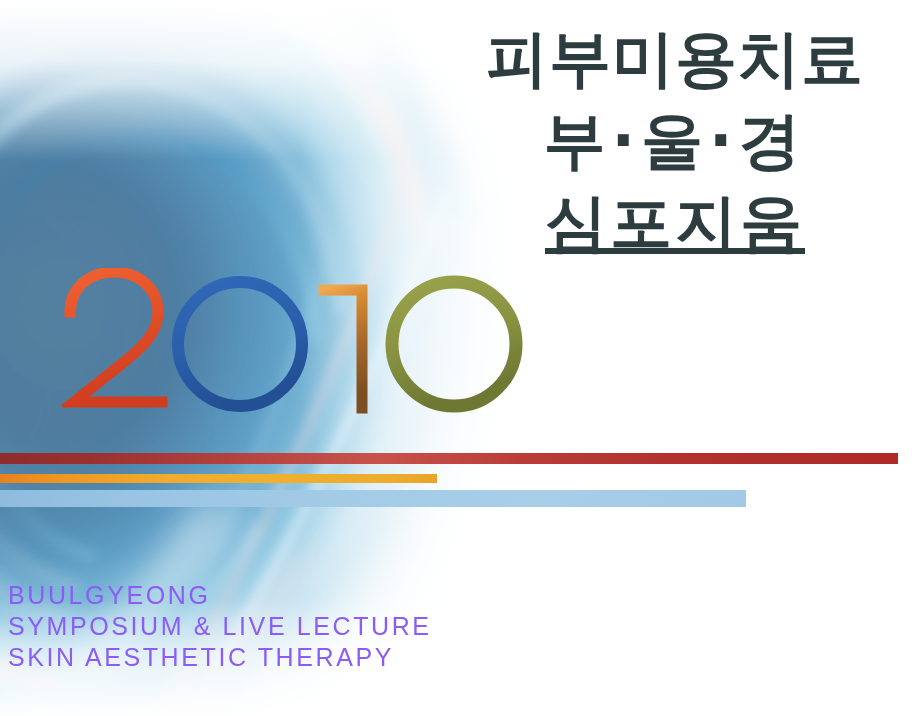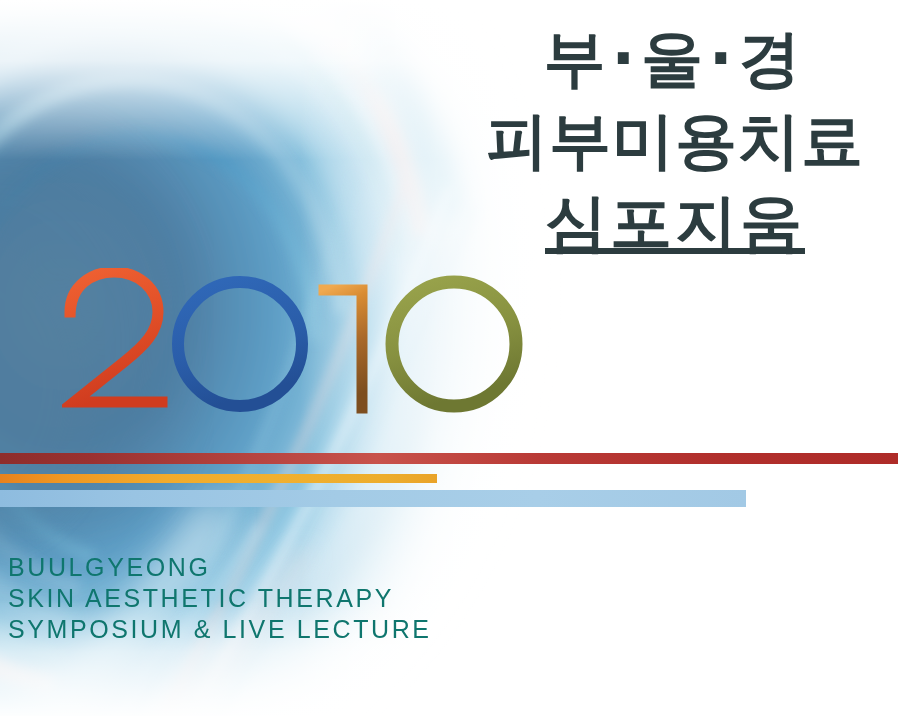--- a/index.html
+++ b/index.html
@@ -74,22 +74,22 @@
     background:linear-gradient(to right,#e8821e 0%,#ef9722 14%,#f2ab2c 38%,#f0b02f 62%,#edad2c 88%,#e9a329 100%);
   }
   .bar-blue{
     left:0;top:490px;width:746px;height:17px;
     background:linear-gradient(to right,#8ebcdf 0%,#99c4e3 18%,#a3cbe6 45%,#a8cee8 72%,#a2c9e5 100%);
   }
 
   
   .en-block{
     position:absolute;
-    left:8px;top:552px;
-    color:#0f766e;
+    left:8px;top:580px;
+    color:#8b5cf6;
   }
   .en-line{
     font-family:"Liberation Sans", sans-serif;
     font-size:25px;
     font-weight:300;
     letter-spacing:2.6px;
     line-height:31px;
     white-space:nowrap;
   }
 </style>
@@ -223,24 +223,24 @@
 
       <circle cx="392" cy="76" r="62" fill="none" stroke="url(#g0b)" stroke-width="13"></circle>
     </svg>
   </div>
 
   <div class="bar bar-red"></div>
   <div class="bar bar-orange"></div>
   <div class="bar bar-blue"></div>
 
   <div class="kr-block">
+    <div class="kr-line kr-line-2">피부미용치료</div>
     <div class="kr-line kr-line-1">부·울·경</div>
-    <div class="kr-line kr-line-2">피부미용치료</div>
     <div class="kr-line kr-line-3">심포지움</div>
   </div>
 
   <div class="en-block">
     <div class="en-line">BUULGYEONG</div>
+    <div class="en-line">SYMPOSIUM &amp; LIVE LECTURE</div>
     <div class="en-line">SKIN AESTHETIC THERAPY</div>
-    <div class="en-line">SYMPOSIUM &amp; LIVE LECTURE</div>
   </div>
 
 </div>
 
 </body></html>

